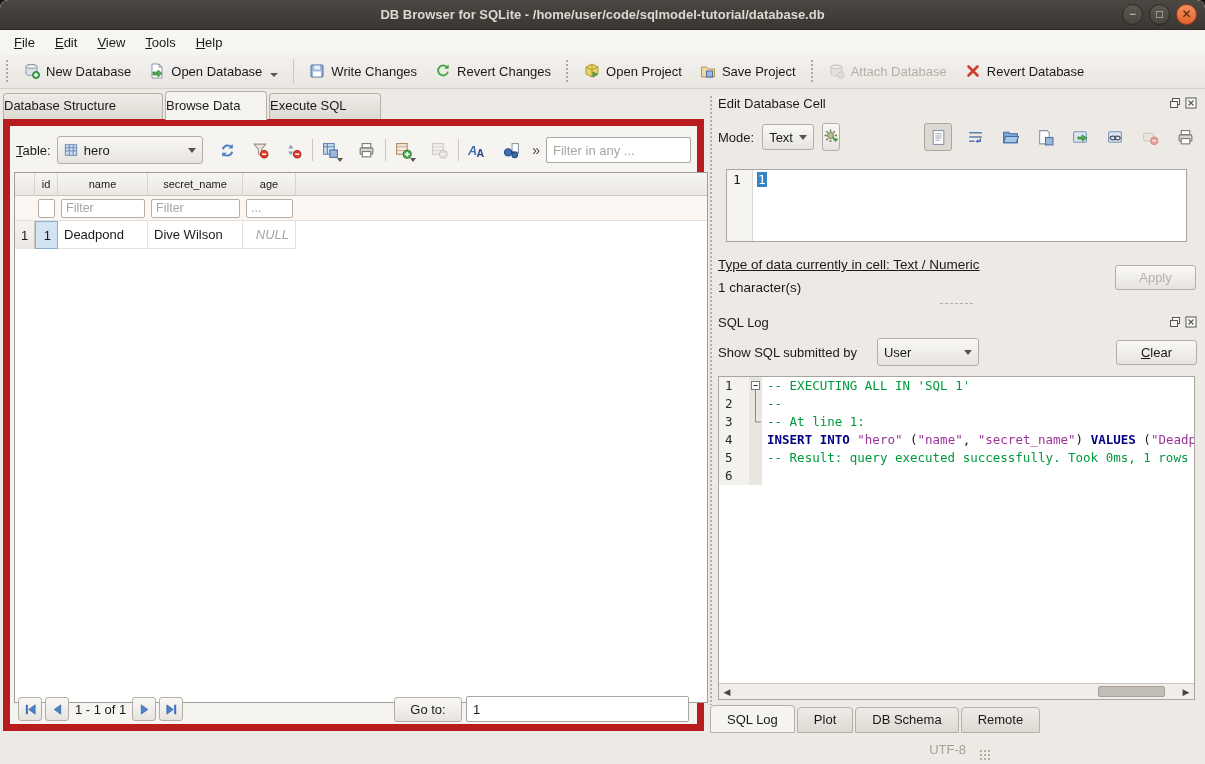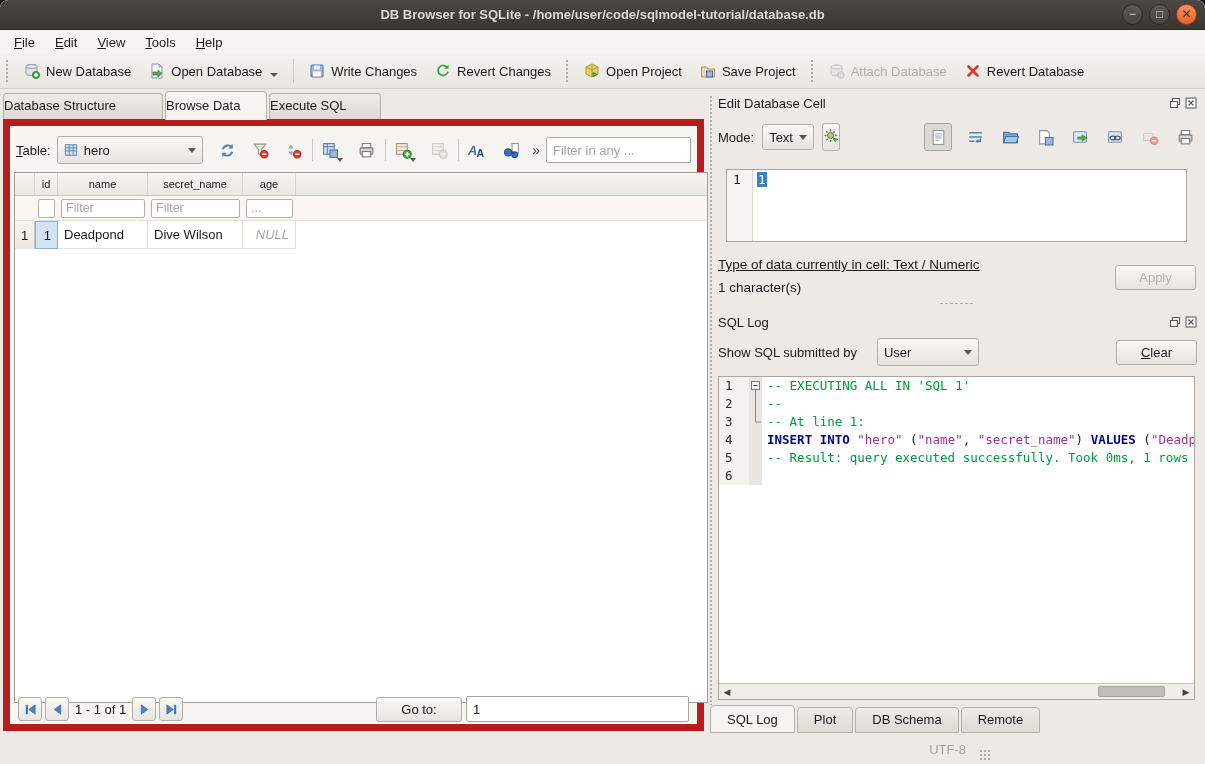--- a/index.html
+++ b/index.html
@@ -399,21 +399,21 @@
               <path d="M4.5 3l7 5-7 5z" fill="#4a82c8" stroke="#2a5a9a" stroke-width=".6"></path>
             </svg>
         </div>
         <div class="nav-btn">
           <svg viewBox="0 0 16 16">
               <path d="M3 3l7 5-7 5z" fill="#4a82c8" stroke="#2a5a9a" stroke-width=".6"></path>
               <rect x="10.8" y="3" width="2.2" height="10" fill="#3f6fb5"></rect>
             </svg>
         </div>
         <div style="flex:1;"></div>
-        <div class="btn" style="width:86px;margin-right:4px;">Go to:</div>
+        <div class="btn" style="width:68px;margin-right:4px;">Go to:</div>
         <input class="text-input" style="width: 223px;" value="1">
       </div>
     </div>
 
     <div class="right-panel">
       <div class="dock-handle"></div>
 
       <div class="dock-header" style="top:5px;">
         <span>Edit Database Cell</span>
         <span class="dock-icons">

